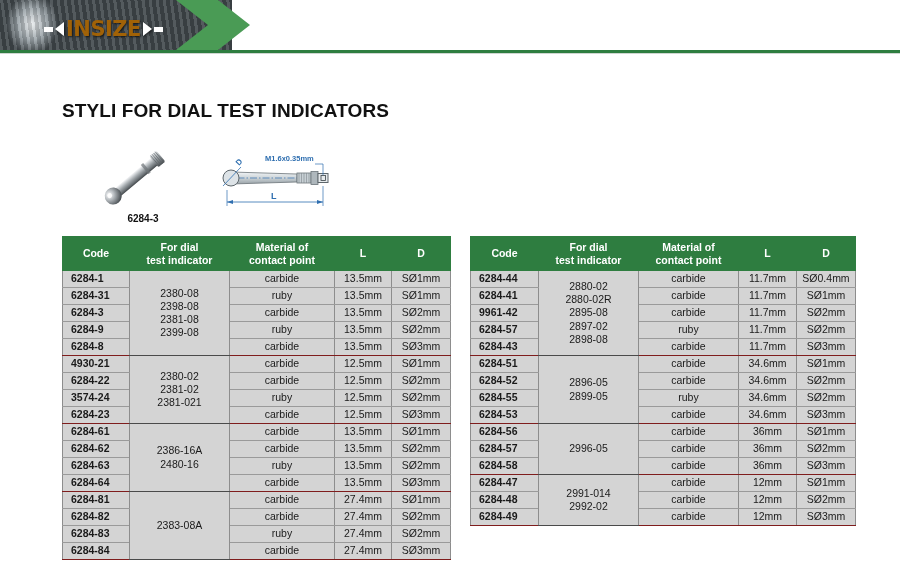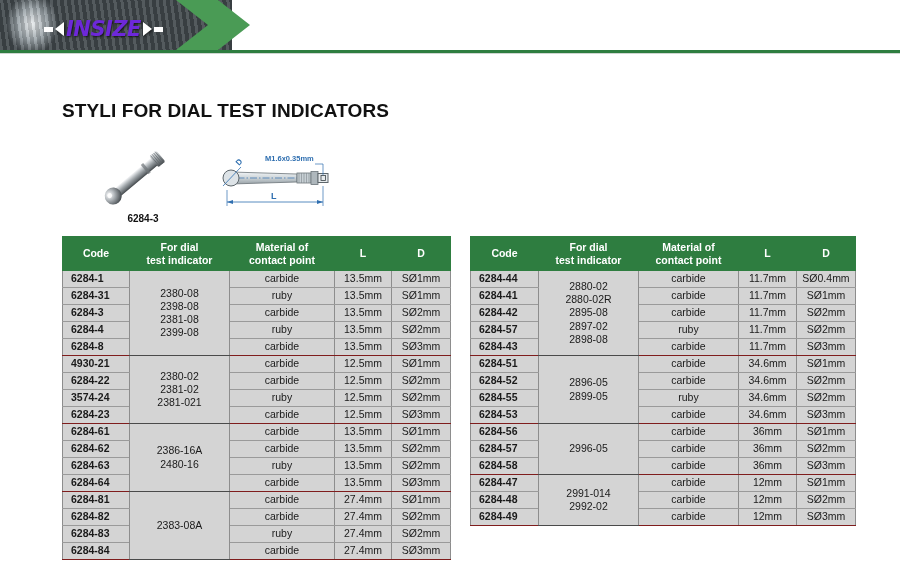--- a/index.html
+++ b/index.html
@@ -23,21 +23,21 @@
       repeating-linear-gradient(90deg,#b9c0c5 0px,#b9c0c5 2px,#7e868b 2px,#7e868b 4px,#d3d8db 4px,#d3d8db 6px),
       linear-gradient(180deg,#b4bbc0,#697176);
     background-blend-mode:normal,normal,normal,normal,normal,overlay,normal;
   }
   .banner-img::after{
     content:"";position:absolute;inset:0;
     background:repeating-linear-gradient(82deg, rgba(255,255,255,.10) 0 3px, rgba(0,0,0,.14) 3px 7px);
   }
   .logo{
     position:absolute;left:44px;top:17px;z-index:4;
-    color:#6d28d9;font-weight:bold;font-style:italic;font-size:21px;
+    color:#a16207;font-weight:bold;font-size:21px;
     letter-spacing:-0.5px;
     text-shadow:1px 1px 2px rgba(0,0,0,.65);
     display:flex;align-items:center;gap:2px;
     font-family:"DejaVu Sans", sans-serif;
   }
   .logo .arrow-l{
     width:0;height:0;border-top:7px solid transparent;border-bottom:7px solid transparent;
     border-right:9px solid #ffffff;filter:drop-shadow(1px 1px 1px rgba(0,0,0,.6));
   }
   .logo .arrow-r{
@@ -239,21 +239,21 @@
           <td>13.5mm</td>
           <td>SØ1mm</td>
         </tr>
         <tr>
           <td class="code">6284-3</td>
           <td>carbide</td>
           <td>13.5mm</td>
           <td>SØ2mm</td>
         </tr>
         <tr>
-          <td class="code">6284-4</td>
+          <td class="code">6284-9</td>
           <td>ruby</td>
           <td>13.5mm</td>
           <td>SØ2mm</td>
         </tr>
         <tr class="grp-end">
           <td class="code">6284-8</td>
           <td>carbide</td>
           <td>13.5mm</td>
           <td>SØ3mm</td>
         </tr>
@@ -366,21 +366,21 @@
           <td>11.7mm</td>
           <td>SØ0.4mm</td>
         </tr>
         <tr>
           <td class="code">6284-41</td>
           <td>carbide</td>
           <td>11.7mm</td>
           <td>SØ1mm</td>
         </tr>
         <tr>
-          <td class="code">6284-42</td>
+          <td class="code">9961-42</td>
           <td>carbide</td>
           <td>11.7mm</td>
           <td>SØ2mm</td>
         </tr>
         <tr>
           <td class="code">6284-57</td>
           <td>ruby</td>
           <td>11.7mm</td>
           <td>SØ2mm</td>
         </tr>

